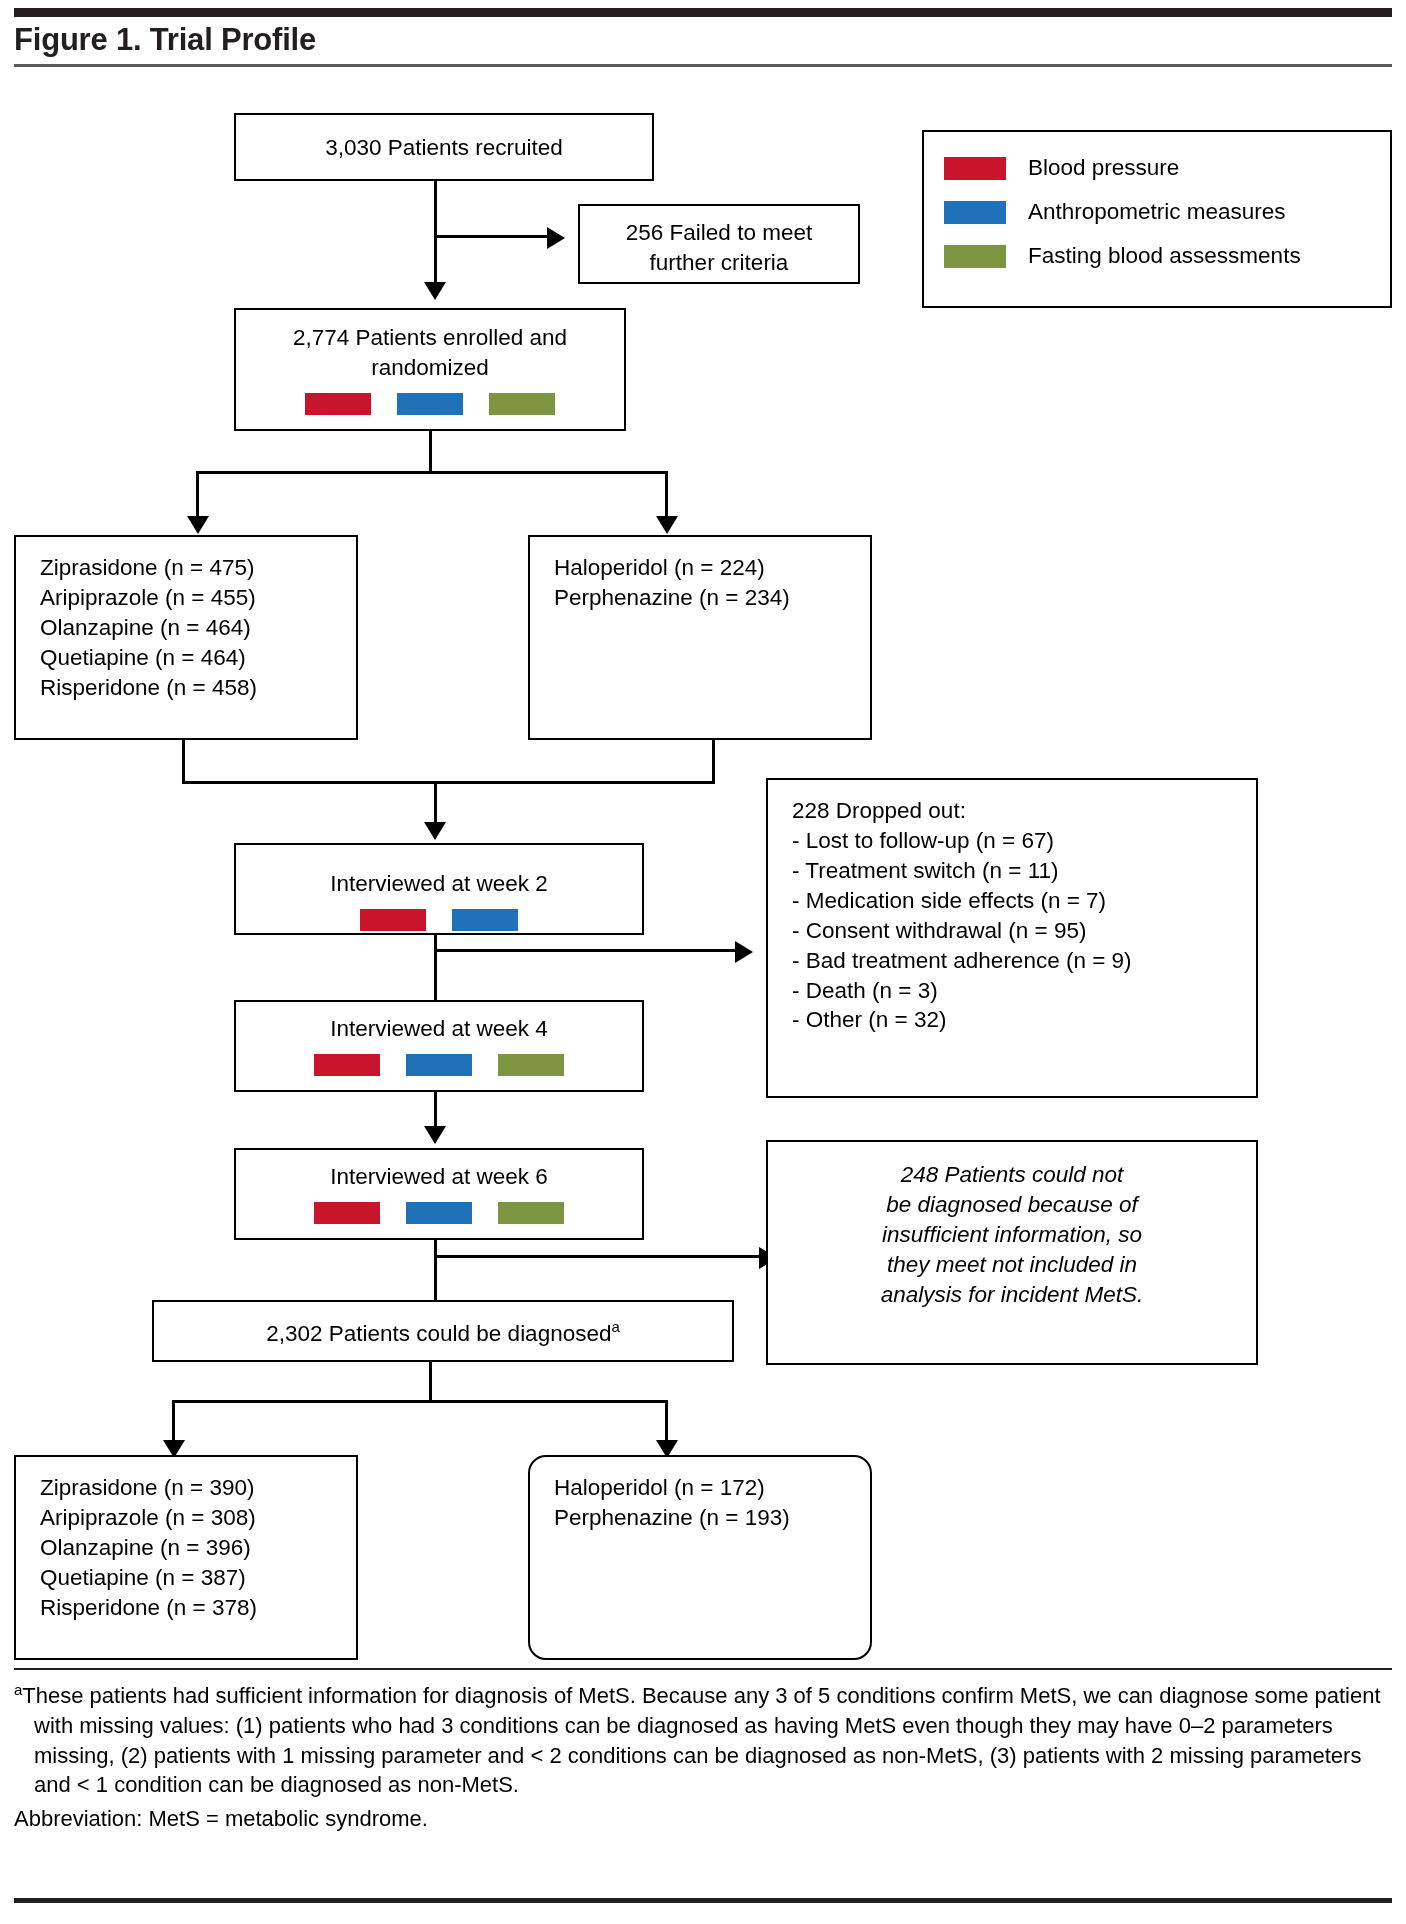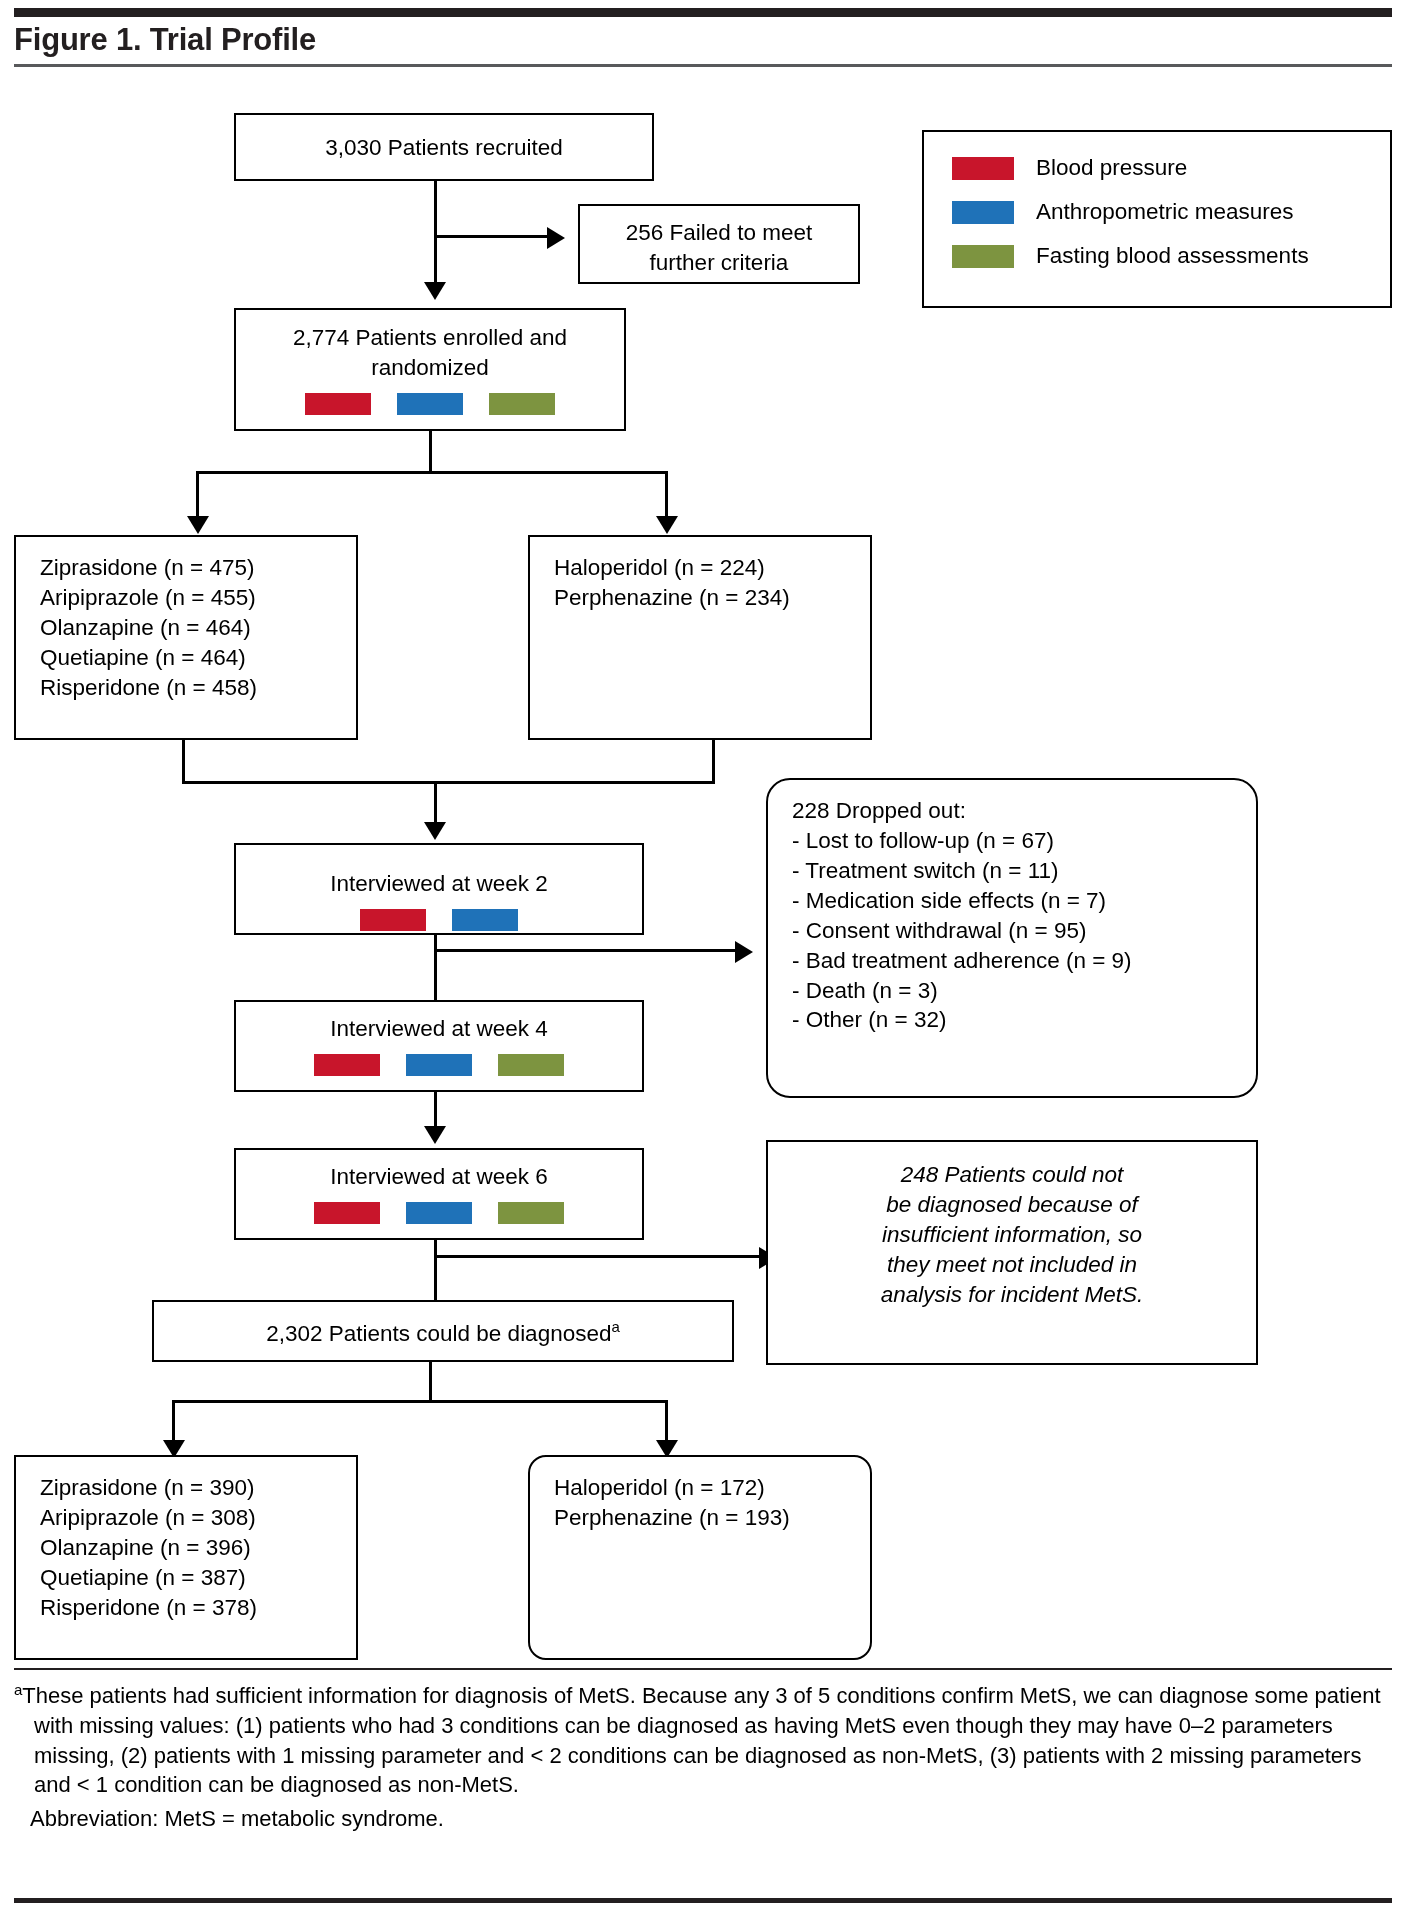--- a/index.html
+++ b/index.html
@@ -54,33 +54,33 @@
 
   
   .swatch-row{
     display:flex;justify-content:center;gap:26px;margin-top:10px;
   }
   .swatch{width:66px;height:22px;display:inline-block;}
 
   
   .legend{
     position:absolute;border:2.5px solid #000;background:#fff;
-    box-sizing:border-box;padding:14px 28px;
+    box-sizing:border-box;padding:14px 20px;
   }
   .legend-row{display:flex;align-items:center;height:44px;}
   .legend-sw{width:62px;height:23px;margin-right:22px;flex:0 0 auto;}
   .legend-lbl{font-size:22.5px;white-space:nowrap;}
 
   
   .footnote{
     position:absolute;left:14px;width:1378px;
     font-size:22px;line-height:1.35;color:#000;
   }
   .fn-p{margin:0 0 0 0;padding-left:20px;text-indent:-20px;}
-  .fn-p2{margin:16px;padding-left:0;text-indent:0;}
+  .fn-p2{margin:0;padding-left:0;text-indent:0;}
   sup{font-size:15px;vertical-align:super;}
 </style>
 </head>
 <body>
 
 <div class="canvas">
 
   <div class="rule-thick" style="top:8px;"></div>
   <div class="fig-title">Figure 1. Trial Profile</div>
   <div class="rule-thin" style="top:64px;"></div>
@@ -183,21 +183,21 @@
       <span class="swatch" style="background:#1f72b8;"></span>
       <span class="swatch" style="background:#7d9440;"></span>
     </span>
   </div>
 
   <div class="vline" style="left:434px;top:1240px;height:80px;"></div>
   <div class="arrow-down" style="left:424px;top:1315px;"></div>
   <div class="hline" style="left:434px;top:1255px;width:327px;"></div>
   <div class="arrow-right" style="left:759px;top:1247px;"></div>
 
-  <div class="box left" style="left:766px;top:778px;width:492px;height:320px;padding:16px 0 0 24px;border-radius:24px;">
+  <div class="box left" style="left:766px;top:778px;width:492px;height:320px;padding:16px 0 0 24px;">
     <span class="txt">228 Dropped out:</span>
     <span class="txt">- Lost to follow-up (n = 67)</span>
     <span class="txt">- Treatment switch (n = 11)</span>
     <span class="txt">- Medication side effects (n = 7)</span>
     <span class="txt">- Consent withdrawal (n = 95)</span>
     <span class="txt">- Bad treatment adherence (n = 9)</span>
     <span class="txt">- Death (n = 3)</span>
     <span class="txt">- Other (n = 32)</span>
   </div>
 

